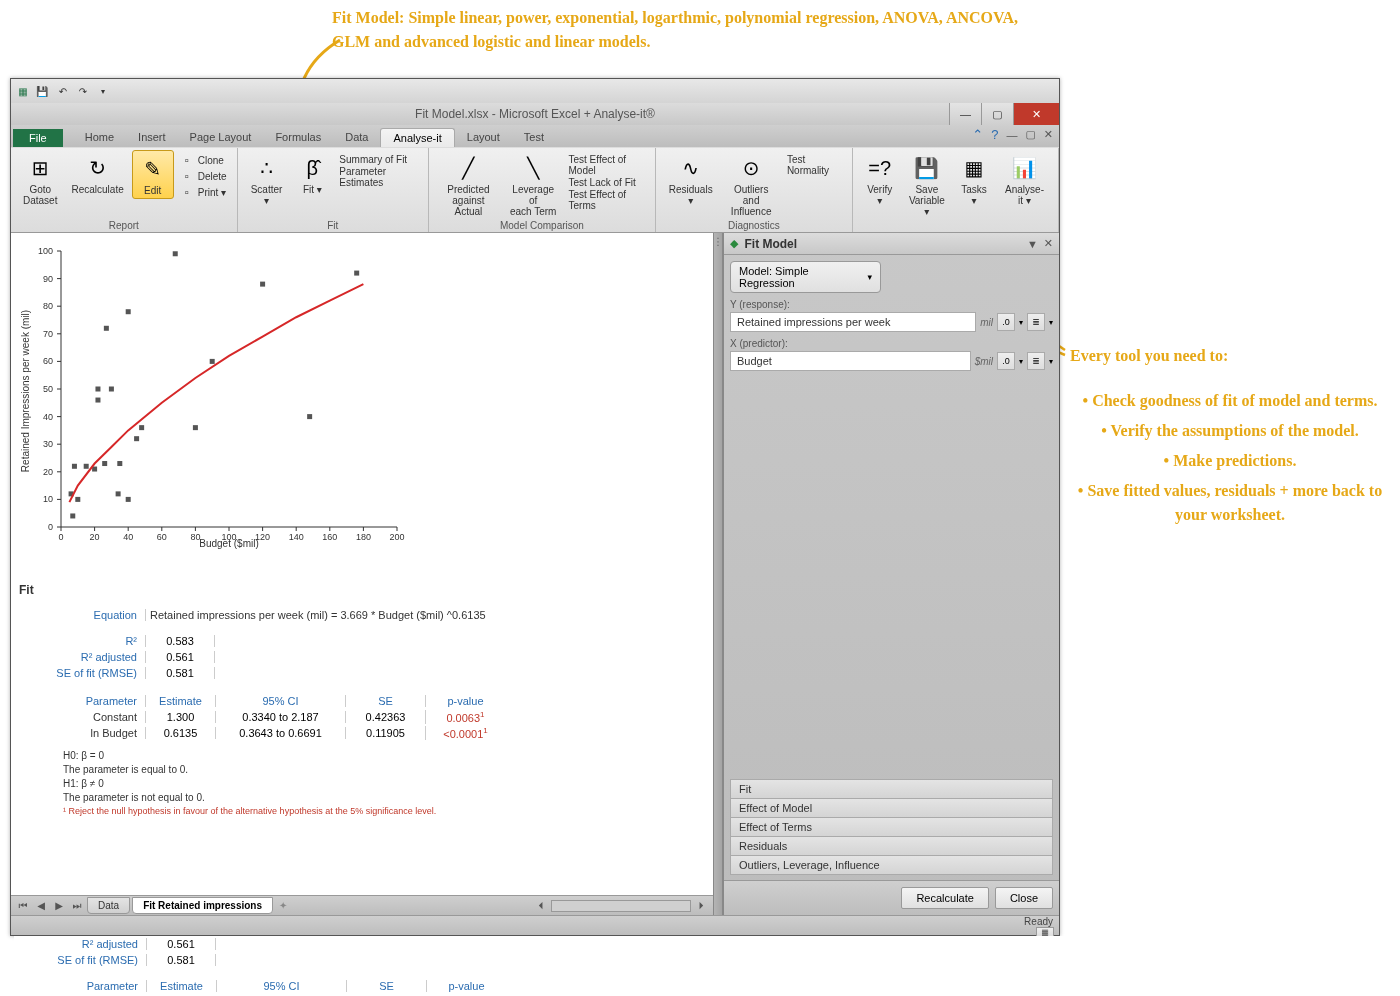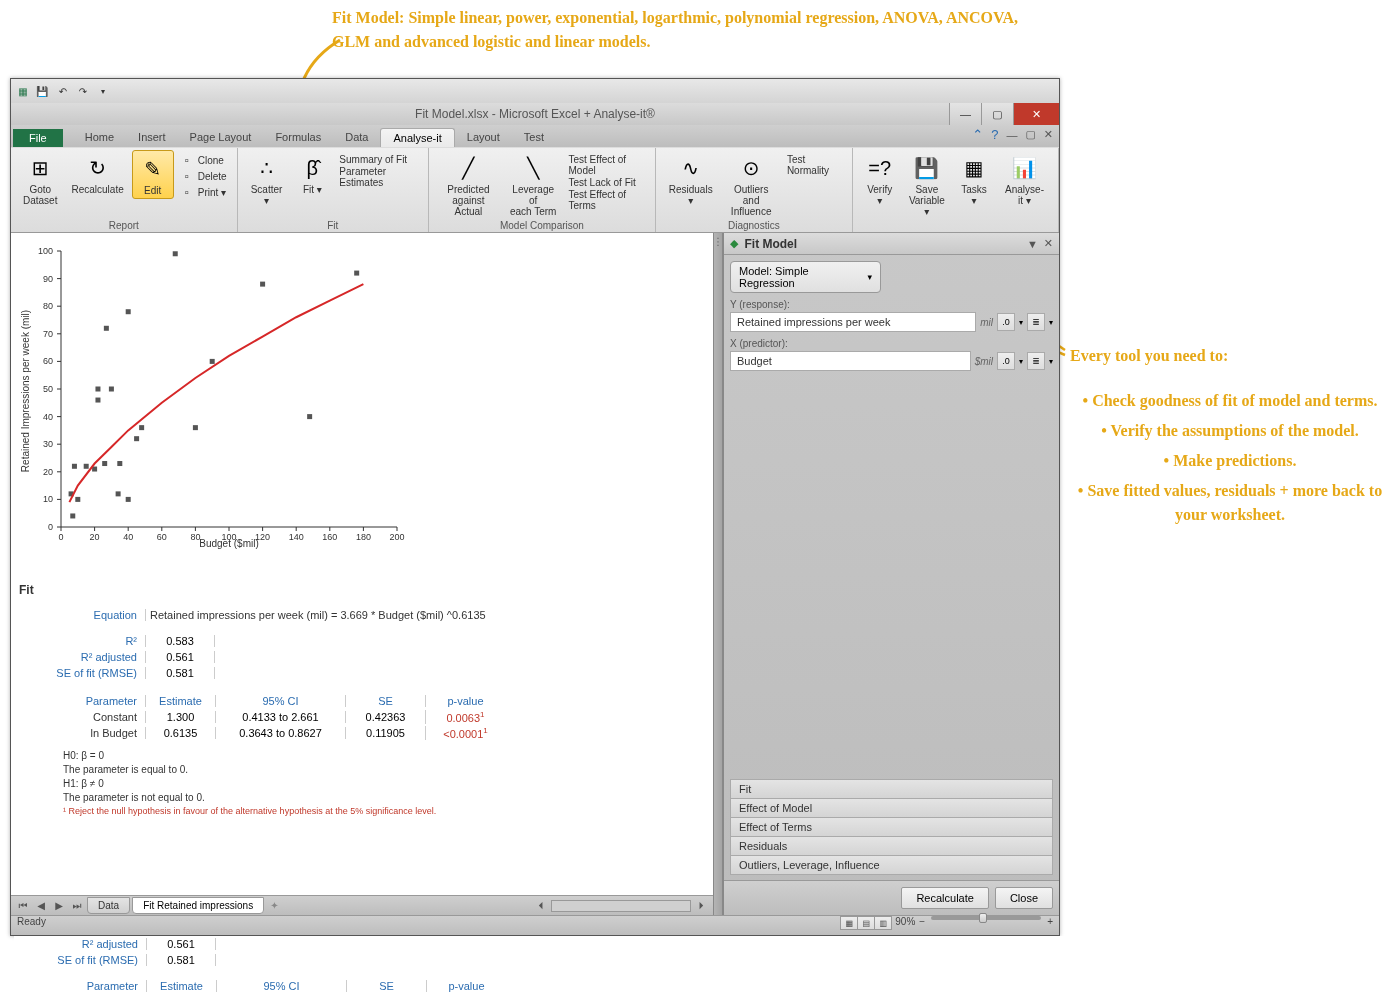--- a/index.html
+++ b/index.html
@@ -76,21 +76,21 @@
 .fit-table .cell { padding: 0 8px; text-align: center; }
 .fit-table .w60 { width: 70px; } .fit-table .w120 { width: 130px; } .fit-table .w80 { width: 80px; }
 .fit-table .red { color: #c0392b; }
 .fit-notes { margin: 8px 0 0 50px; font-size: 10px; color: #333; line-height: 1.4; }
 .fit-notes .red { color: #c0392b; font-size: 9px; }
 
 
 .sheet-tabs { height: 20px; background: linear-gradient(#cfcfcf,#bdbdbd); display: flex; align-items: center; padding: 0 4px; gap: 2px; border-top: 1px solid #999; font-size: 10px; }
 .sheet-tabs .navbtn { width: 16px; text-align: center; color: #555; cursor: default; }
 .stab { padding: 2px 10px; background: linear-gradient(#e4e4e4,#d0d0d0); border: 1px solid #999; border-radius: 0 0 4px 4px; color: #333; cursor: default; }
-.stab.active { background: #fff; color: #000; font-weight: normal; }
+.stab.active { background: #fff; color: #000; font-weight: bold; }
 .sheet-tabs .hscroll { flex: 1; display: flex; justify-content: flex-end; gap: 2px; }
 
 
 .taskpane { width: 336px; background: linear-gradient(#c8c8c8,#bcbcbc); border-left: 1px solid #888; display: flex; flex-direction: column; }
 .tp-header { height: 22px; background: linear-gradient(#dcdcdc,#c8c8c8); display: flex; align-items: center; padding: 0 6px; gap: 6px; border-bottom: 1px solid #999; }
 .tp-header .tp-title { font-size: 12px; font-weight: bold; color: #333; flex: 1; }
 .tp-header .tp-close { font-size: 11px; color: #555; cursor: default; }
 .tp-body { flex: 1; padding: 6px; display: flex; flex-direction: column; gap: 6px; }
 .tp-row { display: flex; flex-direction: column; gap: 2px; }
 .tp-select { background: linear-gradient(#f0f0f0,#e0e0e0); border: 1px solid #999; padding: 3px 8px; font-size: 11px; border-radius: 4px; display: flex; align-items: center; gap: 4px; width: 151px; }
@@ -102,21 +102,21 @@
 .tp-sections { margin-top: auto; }
 .tp-sections .sec { background: linear-gradient(#e4e4e4,#d4d4d4); border: 1px solid #aaa; padding: 3px 8px; font-size: 11px; color: #333; margin-bottom: -1px; cursor: default; }
 .tp-footer { padding: 6px; display: flex; justify-content: flex-end; gap: 6px; border-top: 1px solid #999; background: linear-gradient(#cfcfcf,#bdbdbd); }
 .tp-btn { background: linear-gradient(#f4f4f4,#e0e0e0); border: 1px solid #999; padding: 4px 14px; font-size: 11px; border-radius: 2px; cursor: default; }
 
 
 .splitter { width: 10px; background: linear-gradient(to right,#b4b4b4,#a4a4a4); display: flex; align-items: flex-start; justify-content: center; padding-top:4px; border-left:1px solid #888; border-right:1px solid #888;}
 .splitter .dots { color:#666; font-size:10px; line-height:1;}
 
 
-.statusbar { height: 20px; background: linear-gradient(#cfcfcf,#bdbdbd); border-top: 1px solid #999; display: flex; align-items: flex-start; padding: 0 6px; font-size: 10px; color: #444; }
+.statusbar { height: 20px; background: linear-gradient(#cfcfcf,#bdbdbd); border-top: 1px solid #999; display: flex; align-items: flex-end; padding: 0 6px; font-size: 10px; color: #444; flex-direction: column; }
 .statusbar .spacer { flex: 1; }
 .statusbar .viewbtn { width: 18px; height: 14px; background: linear-gradient(#eee,#ddd); border: 1px solid #999; margin-right: -1px; display: flex; align-items: center; justify-content: center; font-size: 8px; }
 .statusbar .zoom { margin: 0 4px; }
 .statusbar .slider { width: 110px; height: 4px; background: #999; border-radius: 2px; position: relative; margin: 0 6px; }
 .statusbar .slider .thumb { position: absolute; top: -3px; left: 48px; width: 8px; height: 10px; background: linear-gradient(#eee,#ccc); border: 1px solid #888; border-radius: 2px; }
 
 
 .dup-fragment { position: absolute; top: 936px; left: 14px; width: 1050px; background: #fff; font-size: 11px; }
 
 sup { font-size: 8px; }
@@ -413,28 +413,28 @@
                 <div class="cell-label" style="color: rgb(43, 108, 176);">Parameter</div>
                 <div class="cell w60" style="border-left: 1px solid rgb(204, 204, 204); color: rgb(43, 108, 176);">Estimate</div>
                 <div class="cell w120" style="border-left: 1px solid rgb(204, 204, 204); color: rgb(43, 108, 176);">95% CI</div>
                 <div class="cell w80" style="border-left: 1px solid rgb(204, 204, 204); color: rgb(43, 108, 176);">SE</div>
                 <div class="cell w80" style="border-left: 1px solid rgb(204, 204, 204); color: rgb(43, 108, 176);">p-value</div>
               </div>
             <div id="param-rows">
                 <div class="row">
                   <div class="cell-label blk">Constant</div>
                   <div class="cell w60" style="border-left:1px solid #ccc">1.300</div>
-                  <div class="cell w120" style="border-left:1px solid #ccc">0.4133 to 2.661</div>
+                  <div class="cell w120" style="border-left:1px solid #ccc">0.3340 to 2.187</div>
                   <div class="cell w80" style="border-left:1px solid #ccc">0.42363</div>
                   <div class="cell w80 red" style="border-left:1px solid #ccc">0.0063<sup>1</sup></div>
                 </div>
                 <div class="row">
                   <div class="cell-label blk">ln Budget</div>
                   <div class="cell w60" style="border-left:1px solid #ccc">0.6135</div>
-                  <div class="cell w120" style="border-left:1px solid #ccc">0.3643 to 0.8627</div>
+                  <div class="cell w120" style="border-left:1px solid #ccc">0.3643 to 0.6691</div>
                   <div class="cell w80" style="border-left:1px solid #ccc">0.11905</div>
                   <div class="cell w80 red" style="border-left:1px solid #ccc">&lt;0.0001<sup>1</sup></div>
                 </div>
               </div>
           </div>
           <div class="fit-notes">
             <div>H0: β = 0</div>
             <div>The parameter is equal to 0.</div>
             <div>H1: β ≠ 0</div>
             <div>The parameter is not equal to 0.</div>

